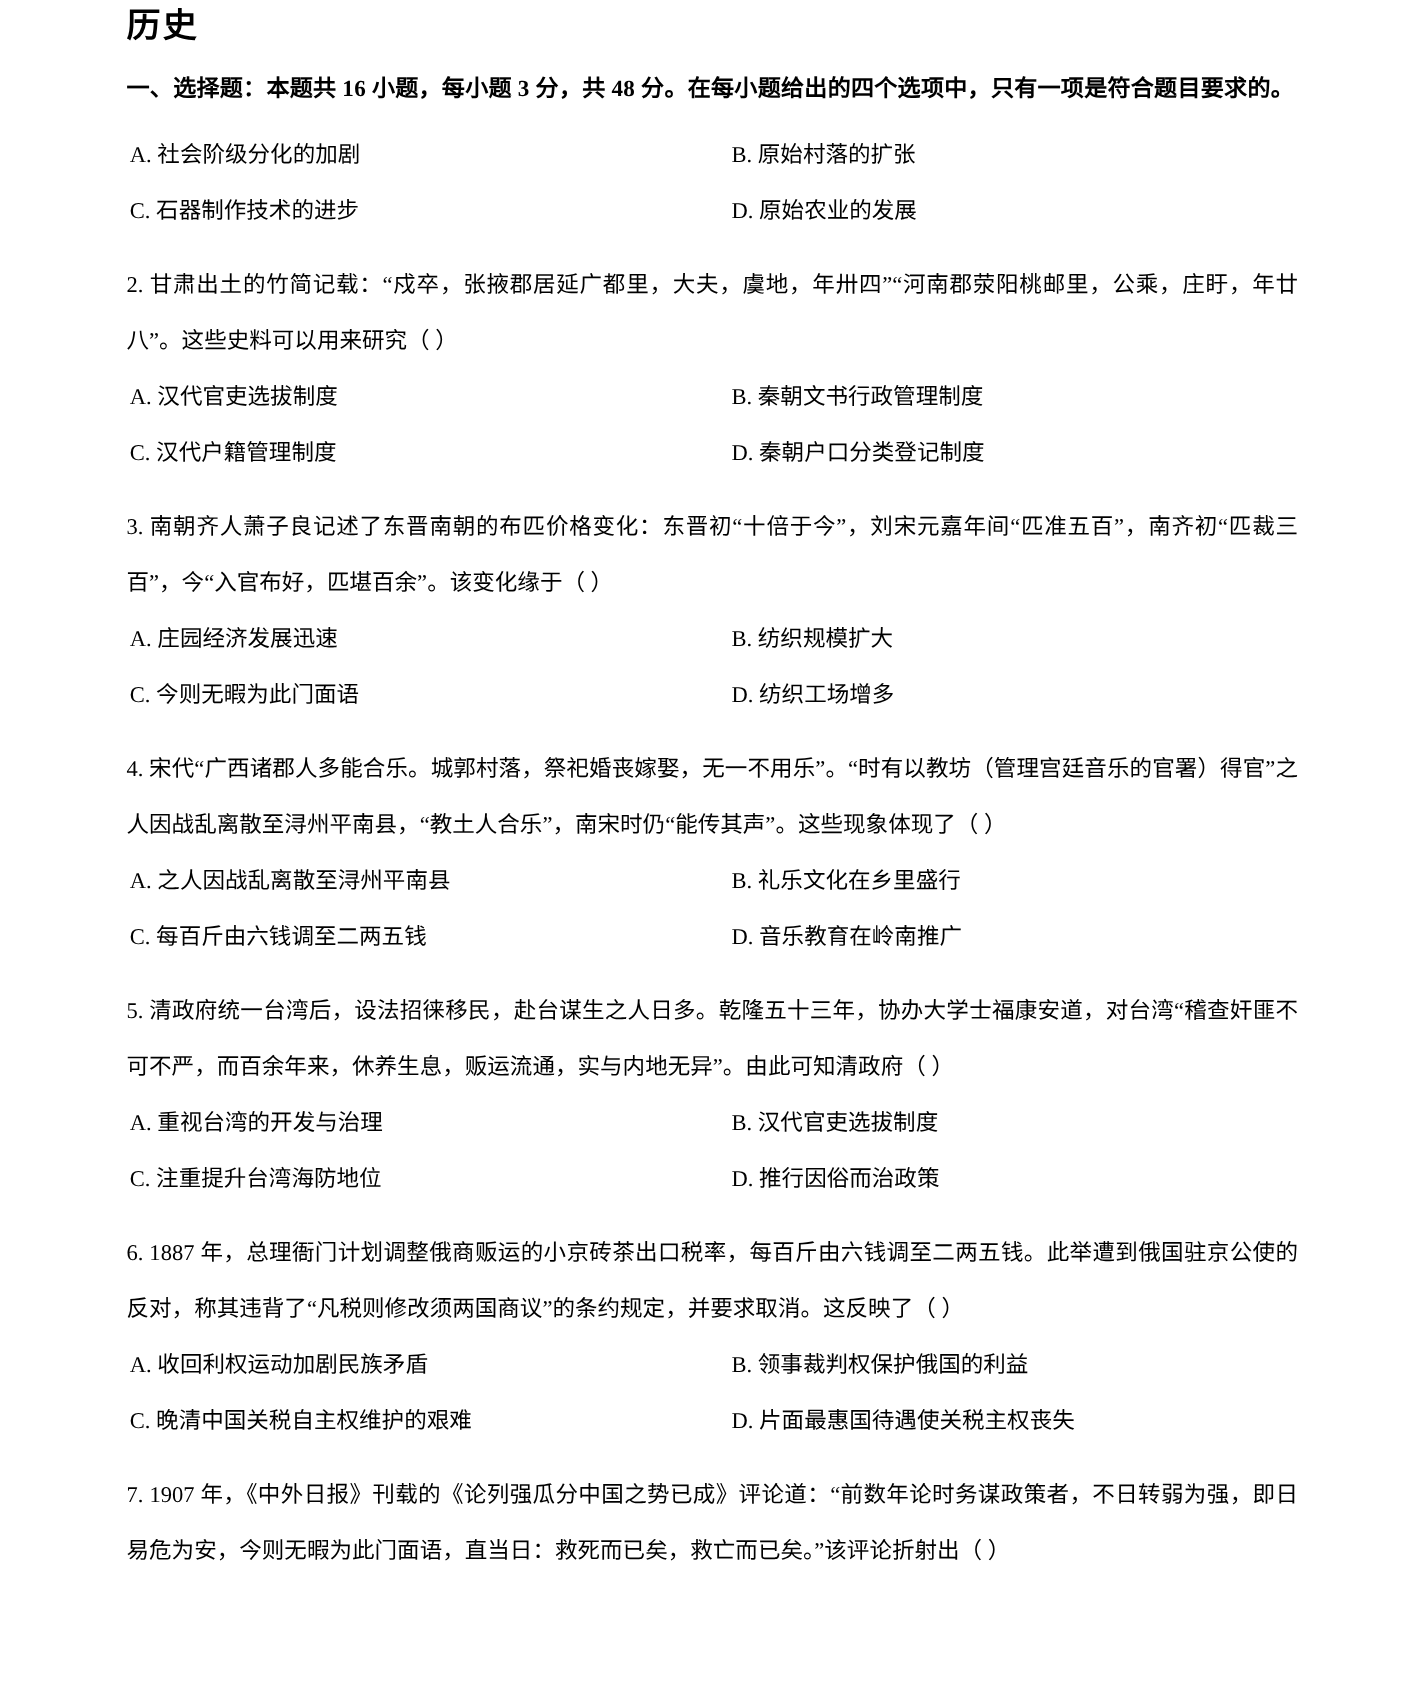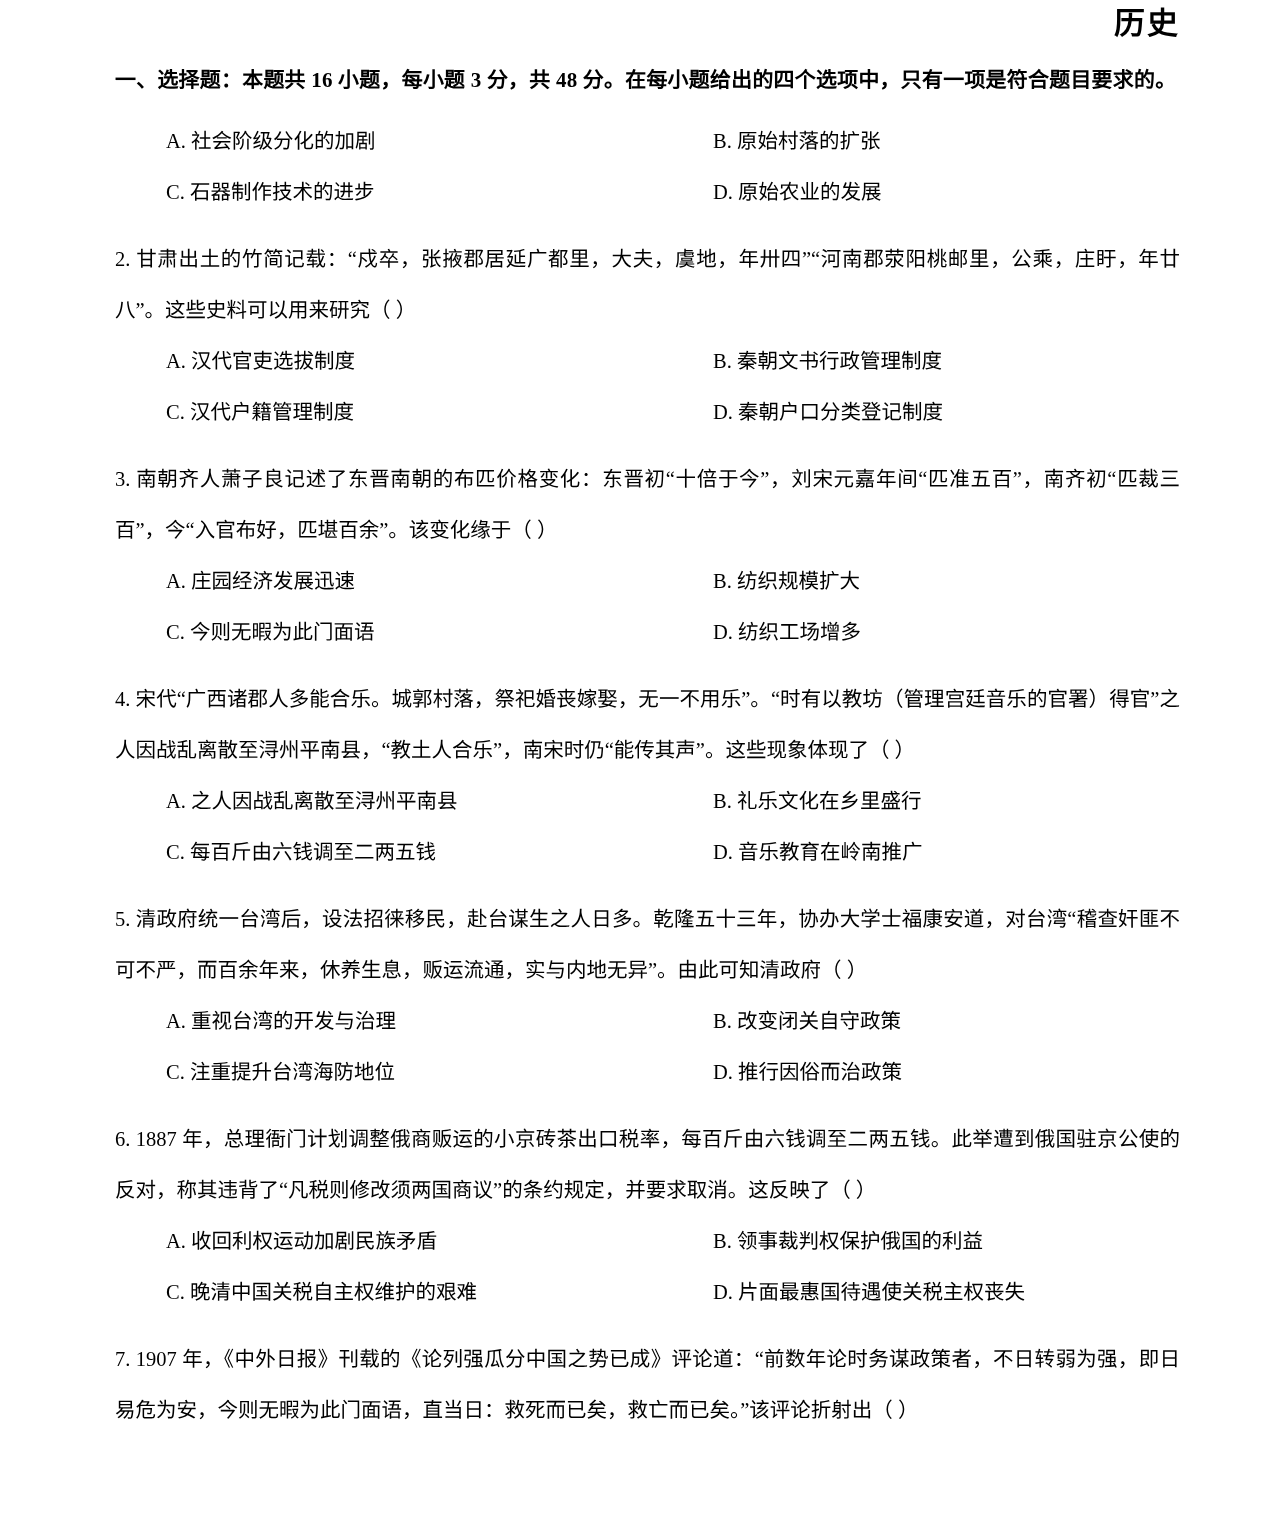--- a/index.html
+++ b/index.html
@@ -17,21 +17,21 @@
     position: relative;
   }
   .page {
     width: 1280px;
     height: 1535px;
     box-sizing: border-box;
     padding: 0 100px 0 115px;
     position: relative;
   }
   .doc-title {
-    text-align: right;
+    text-align: left;
     font-size: 31px;
     font-weight: bold;
     line-height: 1.0;
     letter-spacing: 2px;
     margin: 6px 0 0 0;
     padding-top: 2px;
   }
   .section-instruction {
     font-size: 21px;
     font-weight: bold;
@@ -60,21 +60,20 @@
     line-height: 51px;
     font-size: 20.5px;
   }
   .opt-cell {
     flex: 0 0 auto;
     white-space: nowrap;
   }
   .opt-cell.left {
     width: 525px;
     padding-left: 3px;
-    margin-left: 48px;
   }
   .opt-cell.right {
     width: 520px;
     padding-left: 22px;
   }
 </style>
 </head>
 <body>
 
 <div class="page">
@@ -136,21 +135,21 @@
         <span class="opt-cell right">D. 音乐教育在岭南推广</span>
       </div>
     </div>
   </div>
 
   <div class="question">
     <div class="q-stem">5. 清政府统一台湾后，设法招徕移民，赴台谋生之人日多。乾隆五十三年，协办大学士福康安道，对台湾“稽查奸匪不可不严，而百余年来，休养生息，贩运流通，实与内地无异”。由此可知清政府（    ）</div>
     <div class="q-options">
       <div class="opt-row">
         <span class="opt-cell left">A. 重视台湾的开发与治理</span>
-        <span class="opt-cell right">B. 改变闭关自守政策</span>
+        <span class="opt-cell right">B. 汉代官吏选拔制度</span>
       </div>
       <div class="opt-row">
         <span class="opt-cell left">C. 注重提升台湾海防地位</span>
         <span class="opt-cell right">D. 推行因俗而治政策</span>
       </div>
     </div>
   </div>
 
   <div class="question">
     <div class="q-stem">6. 1887 年，总理衙门计划调整俄商贩运的小京砖茶出口税率，每百斤由六钱调至二两五钱。此举遭到俄国驻京公使的反对，称其违背了“凡税则修改须两国商议”的条约规定，并要求取消。这反映了（    ）</div>

